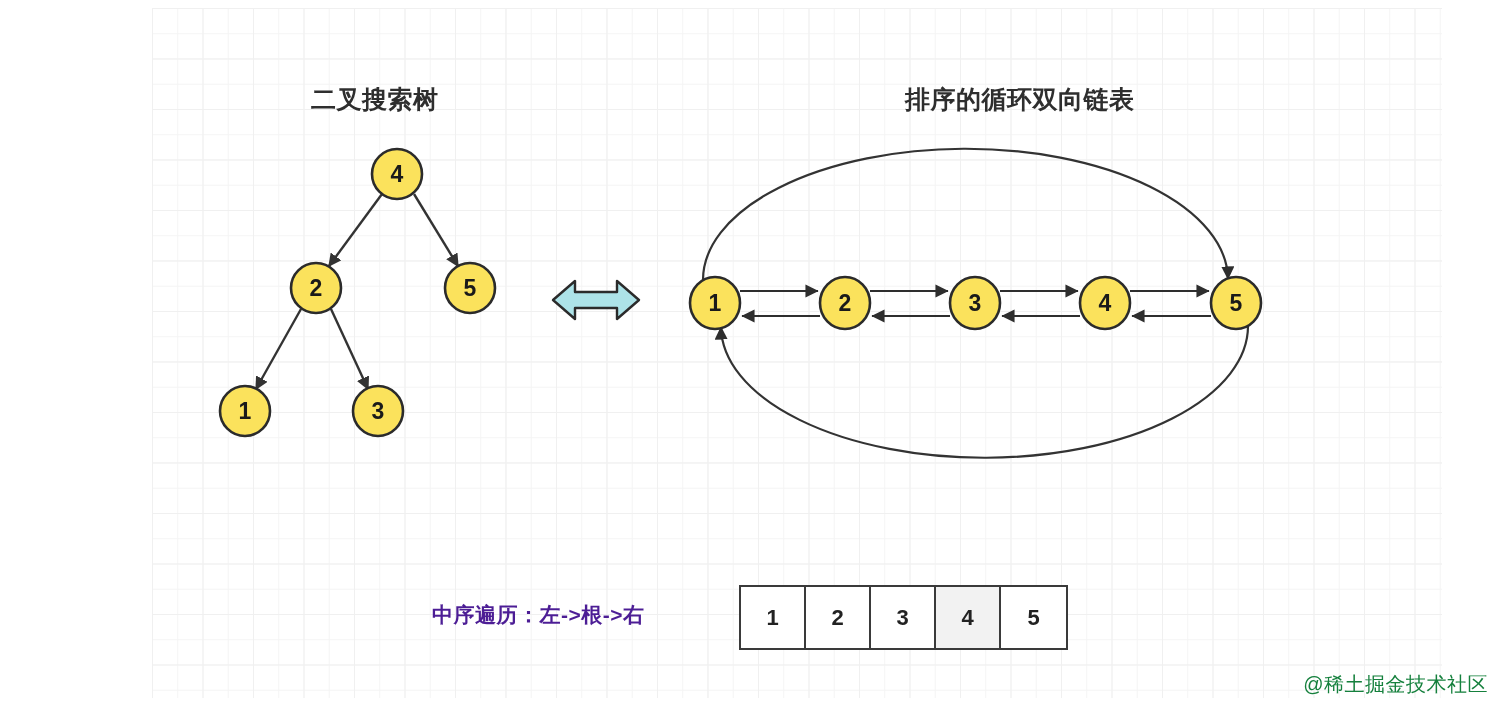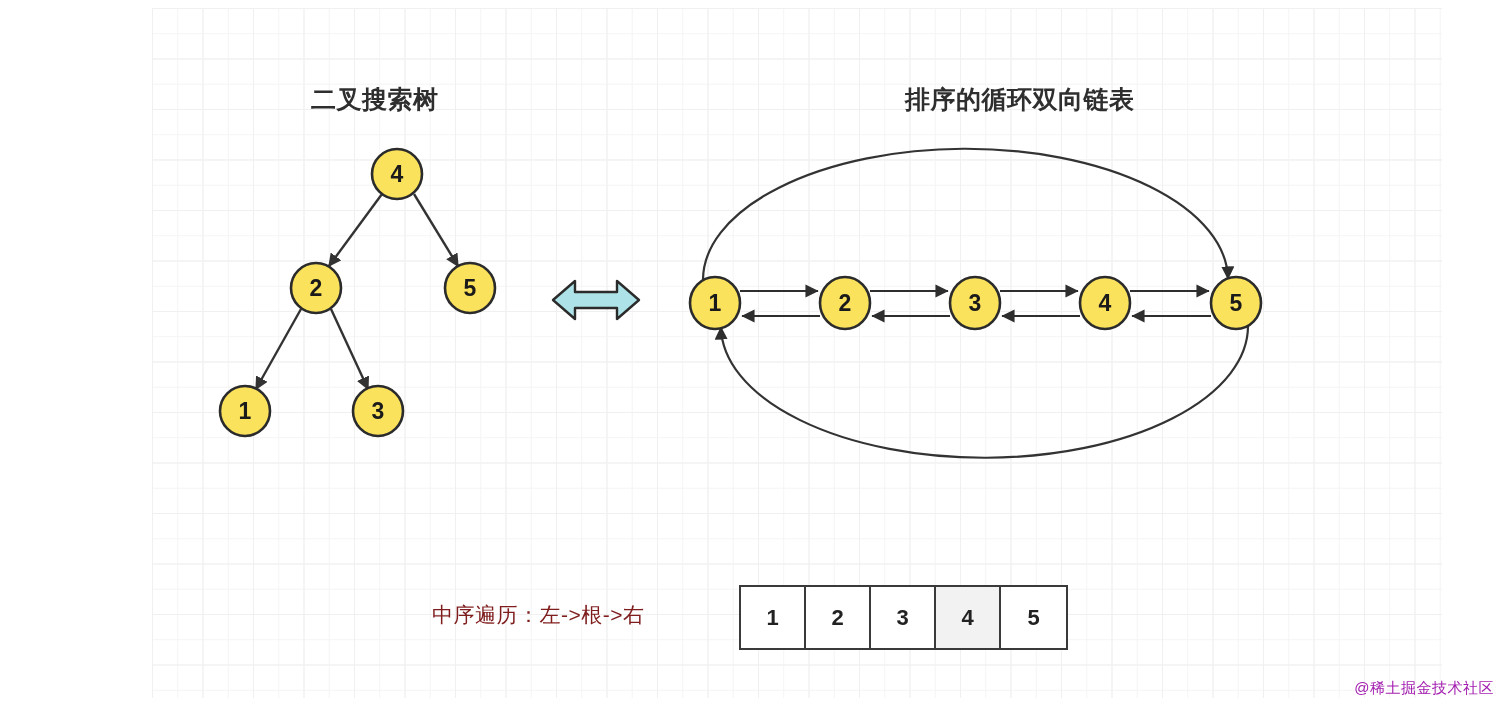--- a/index.html
+++ b/index.html
@@ -50,22 +50,22 @@
     white-space: nowrap;
     letter-spacing: 0.5px;
   }
   #title-left { left: 311px; top: 83px; }
   #title-right { left: 857px; top: 83px; margin-left: 48px; }
   #caption {
     position: absolute;
     left: 432px;
     top: 601px;
     font-size: 21px;
-    font-weight: normal;
-    color: #7f1d1d;
+    font-weight: bold;
+    color: #4c1d95;
     white-space: nowrap;
     letter-spacing: 0.5px;
   }
   
   #traversal-table {
     position: absolute;
     left: 739px;
     top: 585px;
     display: flex;
     border: 2px solid #3a3a3a;
@@ -82,24 +82,24 @@
     font-weight: bold;
     color: #222222;
     background: #ffffff;
     box-sizing: border-box;
   }
   .tcell:last-child { border-right: none; }
   .tcell.highlight { background: #f2f2f2; }
   
   #watermark {
     position: absolute;
-    right: 18px;
+    right: 24px;
     bottom: 14px;
-    font-size: 15px;
-    color: #a21caf;
+    font-size: 20px;
+    color: #15803d;
     white-space: nowrap;
     letter-spacing: 0.5px;
   }
   .node-label {
     font-family: "Liberation Sans", "DejaVu Sans", sans-serif;
     font-size: 23px;
     font-weight: bold;
     fill: #1a1a1a;
   }
 </style>

